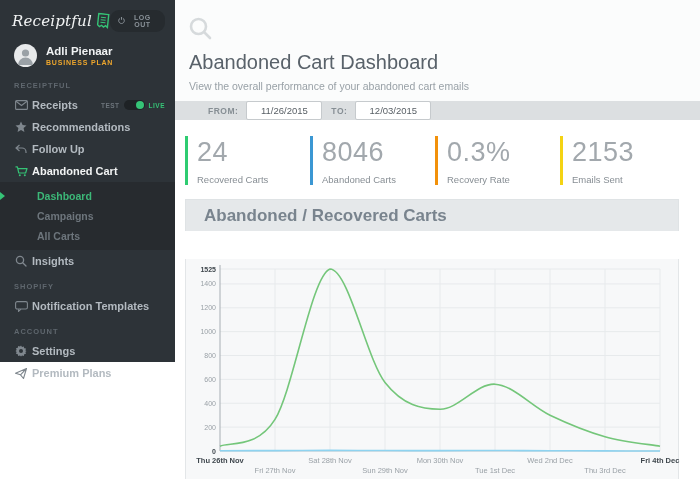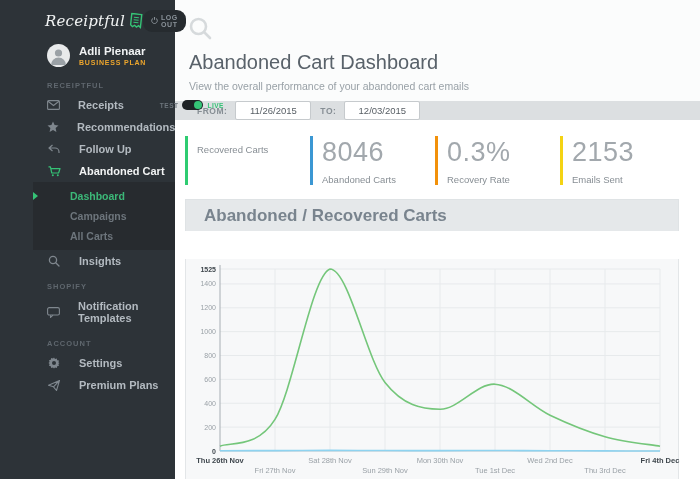--- a/index.html
+++ b/index.html
@@ -1,34 +1,34 @@
 <!DOCTYPE html>
 <html><head>
 <meta charset="utf-8">
 <style>
   * { margin:0; padding:0; box-sizing:border-box; }
   html,body { width:700px; height:479px; overflow:hidden; }
   body { font-family:"Liberation Sans", sans-serif; background:#fff; }
   .app { position:relative; width:700px; height:479px; display:flex; }
 
   
-  .sidebar { width:175px; min-width:175px; height:479px; background:#2d3338; color:#b9c0c5; position:relative;padding-left:33px; }
+  .sidebar { width:175px; min-width:175px; height:362px; background:#2d3338; color:#b9c0c5; position:relative; }
   .side-top { display:flex; align-items:center; justify-content:space-between; padding:10px 10px 0 12px; }
   .logo { display:flex; align-items:center; gap:4px; cursor:pointer; }
   .logo-text { font-family:"DejaVu Serif", serif; font-style:italic; font-size:15px; color:#f2f4f4; letter-spacing:0.2px; }
   .logo-icon svg { display:block; transform:rotate(6deg); }
   .logout { display:flex; align-items:center; gap:3px; background:#262b2f; border:none; border-radius:9px; color:#8a9299; font-size:7px; font-weight:bold; letter-spacing:0.6px; padding:4px 8px; cursor:pointer; font-family:inherit; }
   .user { display:flex; align-items:center; gap:9px; padding:12px 14px 0 14px; cursor:pointer; }
   .avatar { width:23px; height:23px; border-radius:50%; background:#e8eaeb; display:flex; align-items:center; justify-content:center; overflow:hidden; }
   .user-name { font-size:11.5px; font-weight:bold; color:#f0f2f3; }
   .user-plan { font-size:7px; font-weight:bold; color:#eda62d; letter-spacing:0.8px; margin-top:2px; }
 
   .nav { margin-top:4px; }
   .nav-section-label { font-size:7.5px; font-weight:bold; letter-spacing:1px; color:#5f676e; padding:10px 14px 4px 14px; }
-  .nav-item { display:flex; align-items:center; gap:18px; padding:5px 10px 5px 14px; font-size:11px; font-weight:bold; color:#b3bac0; cursor:pointer; position:relative; }
+  .nav-item { display:flex; align-items:center; gap:4px; padding:5px 10px 5px 14px; font-size:11px; font-weight:bold; color:#b3bac0; cursor:pointer; position:relative; }
   .nav-item .nav-icon { width:14px; display:flex; justify-content:center; color:#7f878e; font-size:11px; line-height:1; }
   .nav-item.active { color:#f2f4f4; }
   .nav-item.active .nav-icon { color:#35c376; }
   .nav-item .spacer { flex:1; }
   .toggle-wrap { display:flex; align-items:center; gap:4px; }
   .toggle-off { font-size:6.5px; font-weight:bold; color:#6d757c; letter-spacing:0.5px; }
   .toggle-on { font-size:6.5px; font-weight:bold; color:#35c376; letter-spacing:0.5px; }
   .switch { width:21px; height:10px; background:#1e2225; border-radius:5px; position:relative; cursor:pointer; }
   .switch .knob { position:absolute; right:1px; top:1px; width:8px; height:8px; border-radius:50%; background:#35c376; }
   .submenu { background:#272b2f; padding:4px 0; }
@@ -36,21 +36,21 @@
   .sub-item.active { color:#3cb878; }
   .sub-item .tri { position:absolute; left:0; top:50%; transform:translateY(-50%); width:0; height:0; border-top:4px solid transparent; border-bottom:4px solid transparent; border-left:5px solid #35c376; }
 
   
   .main { flex:1; display:flex; flex-direction:column; background:#fff; }
   .main-header { height:101px; background:#fbfcfc; padding:16px 0 16px 13px; }
   .search-ic { color:#d6dadc; cursor:pointer; display:inline-block; }
   .page-title { font-size:20px; font-weight:400; color:#59626a; margin-top:6px; margin-left:1px; }
   .page-sub { font-size:10.5px; color:#99a1a7; margin-top:6px; margin-left:1px; }
 
-  .date-bar { height:37px; background:#dcdfe1; display:flex; align-items:center; padding-left:22px; }
+  .date-bar { height:37px; background:#dcdfe1; display:flex; align-items:center; padding-left:33px; }
   .date-label { font-size:8.5px; font-weight:bold; color:#868e94; letter-spacing:0.5px; }
   .date-input { width:76px; height:19px; margin:0 9px 0 8px; border:1px solid #c6cacd; border-radius:2px; background:#fff; font-size:9.5px; color:#575e64; text-align:center; font-family:inherit; }
 
   .stats { display:flex; margin:16px 0 0 10px; height:53px; }
   .stat { width:125px; border-left:3px solid #ccc; padding:2px 0 0 9px; }
   .stat-value { font-size:27px; font-weight:300; color:#a2a8ad; letter-spacing:0.5px; line-height:1.1; }
   .stat-label { font-size:9.5px; color:#878e94; margin-top:6px; }
 
   .chart-panel { width:494px; margin:14px 0 0 10px; }
   .chart-header { height:32px; line-height:32px; background:#e5e8ea; font-size:17px; font-weight:bold; color:#79848e; padding-left:18px; border:1px solid #dfe3e5; border-bottom:none; }
@@ -203,20 +203,21 @@
 
     <div class="date-bar">
       <span class="date-label">FROM:</span>
       <input class="date-input" readonly="" value="11/26/2015" style="">
       <span class="date-label">TO:</span>
       <input class="date-input" readonly="" value="12/03/2015" style="">
     </div>
 
     <div class="stats" id="stats-row">
         <div class="stat" style="border-left-color: rgb(46, 204, 113);">
+          <div class="stat-value">24</div>
           <div class="stat-label">Recovered Carts</div>
         </div>
         <div class="stat" style="border-left-color: rgb(59, 151, 211);">
           <div class="stat-value">8046</div>
           <div class="stat-label">Abandoned Carts</div>
         </div>
         <div class="stat" style="border-left-color: rgb(242, 145, 10);">
           <div class="stat-value">0.3%</div>
           <div class="stat-label">Recovery Rate</div>
         </div>

